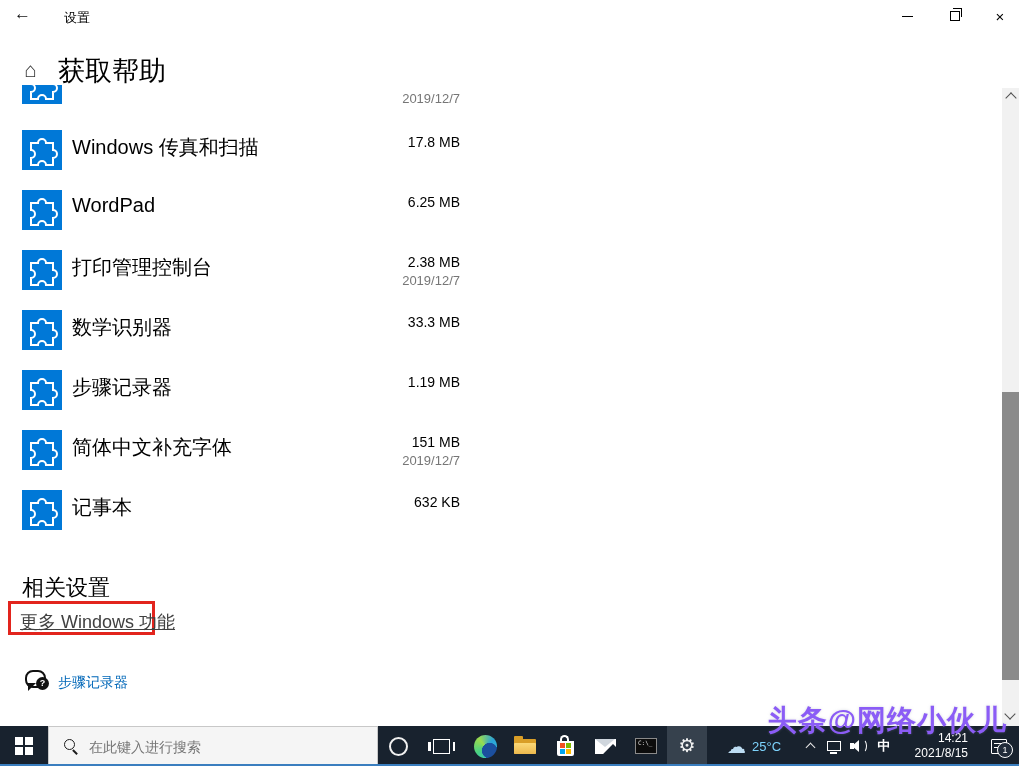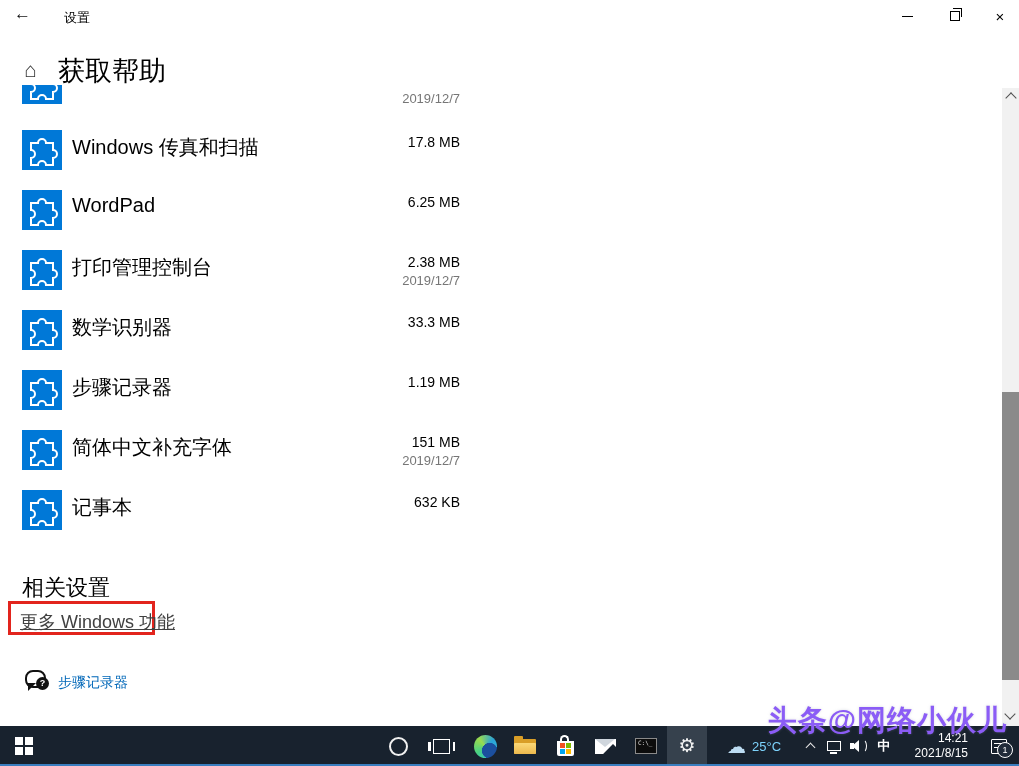--- a/index.html
+++ b/index.html
@@ -214,20 +214,24 @@
 
 <div class="taskbar">
   <div class="tb startbtn">
     <span class="winlogo">
         <i></i>
         <i></i>
         <i></i>
         <i></i>
       </span>
   </div>
+  <div class="searchbox">
+    <span class="mag"></span>
+    <input type="text" placeholder="在此键入进行搜索" style="">
+  </div>
   <div class="tb cortana">
       <span class="ring"></span>
     </div>
   <div class="tb taskview">
       <span class="tv"></span>
     </div>
   <div class="tb edgebtn">
       <span class="edge"></span>
     </div>
   <div class="tb explorer">

